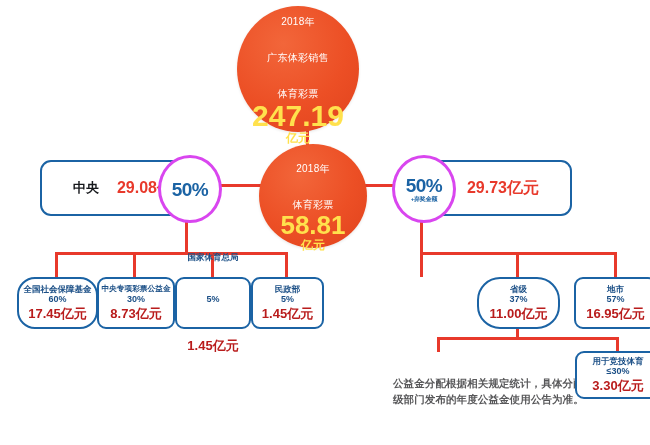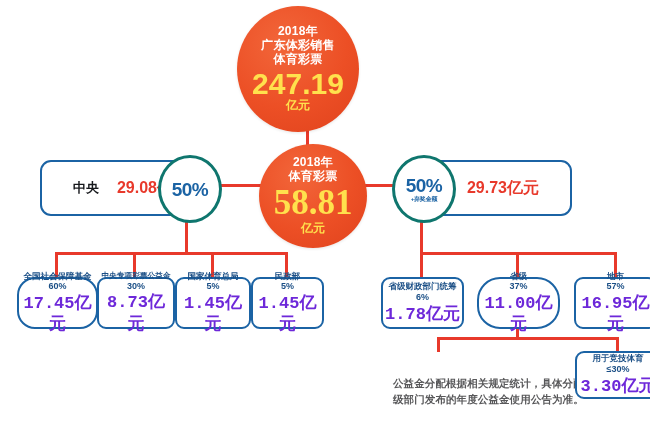--- a/index.html
+++ b/index.html
@@ -21,38 +21,38 @@
   .bubble{
     position:absolute;
     border-radius:50%;
     background:radial-gradient(circle at 38% 30%, #f2663a 0%, #ec4f25 55%, #e0421d 100%);
     color:#ffffff;
     display:flex;flex-direction:column;align-items:center;justify-content:center;
     text-align:center;
     line-height:1.16;
     box-shadow:0 1px 3px rgba(0,0,0,.10);
   }
-  .bubble .ttl{font-size:12px;font-weight:bold;letter-spacing:.3px;}
+  .bubble .ttl{font-size:10px;font-weight:normal;letter-spacing:.3px;margin-top:24px;}
   .bubble .big{
     font-size:27px;font-weight:bold;color:#ffe14d;letter-spacing:0px;
     line-height:1.05;margin:1px 0 0 0;
   }
   .bubble .unit{font-size:12px;font-weight:bold;color:#ffe14d;}
 
   #bubble-top{left:237px;top:6px;width:122px;height:126px;}
   #bubble-top .big{font-size:30px;}
   #bubble-mid{left:259px;top:144px;width:108px;height:104px;}
-  #bubble-mid .big{font-size:35px;font-family:Liberation Serif, serif;}
+  #bubble-mid .big{font-size:26px;}
 
   
   .pct{
     position:absolute;
     border-radius:50%;
     background:#ffffff;
-    border:3px solid #0f766e;
+    border:3px solid #d946ef;
     display:flex;flex-direction:column;align-items:center;justify-content:center;
     color:#1b63a4;font-weight:bold;
     z-index:6;
   }
   .pct .pn{font-size:19px;line-height:1;letter-spacing:-.5px;}
   .pct .sub{font-size:6px;line-height:1;margin-top:1px;letter-spacing:-.2px;white-space:nowrap;}
   #pct-left{left:158px;top:155px;width:58px;height:62px;}
   #pct-right{left:392px;top:155px;width:58px;height:62px;}
 
   
@@ -76,21 +76,21 @@
     position:absolute;
     border:2px solid #1b63a4;
     border-radius:9px;
     background:#ffffff;
     display:flex;flex-direction:column;align-items:center;justify-content:center;
     text-align:center;
     z-index:3;
   }
   .leaf .lnm{font-size:8.5px;font-weight:bold;color:#1b4f86;line-height:1.25;white-space:nowrap;}
   .leaf .lpc{font-size:9px;font-weight:bold;color:#1b4f86;line-height:1.3;}
-  .leaf .lamt{font-size:17px;font-weight:bold;color:#6d28d9;line-height:1.25;font-family:Liberation Mono, monospace;}
+  .leaf .lamt{font-size:13px;font-weight:bold;color:#b91c1c;line-height:1.25;}
 
   
   #footnote{
     position:absolute;left:393px;top:375px;width:252px;
     font-size:10.5px;font-weight:bold;color:#58585a;line-height:1.55;
     letter-spacing:.1px;
   }
 </style>
 </head>
 <body>
@@ -156,36 +156,31 @@
   <div class="leaf" style="left:17px;top:277px;width:77px;height:48px;border-radius:18px;">
     <div class="lnm">全国社会保障基金</div>
     <div class="lpc">60%</div>
     <div class="lamt">17.45亿元</div>
   </div>
   <div class="leaf" style="left:97px;top:277px;width:74px;height:48px;">
     <div class="lnm" style="font-size:7.7px;">中央专项彩票公益金</div>
     <div class="lpc">30%</div>
     <div class="lamt">8.73亿元</div>
   </div>
-  <div class="leaf" style="left:175px;top:277px;width:72px;height:48px;">
+  <div class="leaf" style="left:175px;top:277px;width:72px;height:48px;gap:32px;">
     <div class="lnm">国家体育总局</div>
     <div class="lpc">5%</div>
     <div class="lamt">1.45亿元</div>
   </div>
   <div class="leaf" style="left:251px;top:277px;width:69px;height:48px;">
     <div class="lnm">民政部</div>
     <div class="lpc">5%</div>
     <div class="lamt">1.45亿元</div>
   </div>
 
-  <div class="leaf" style="left:381px;top:277px;width:79px;height:48px;">
-    <div class="lnm">省级财政部门统筹</div>
-    <div class="lpc">6%</div>
-    <div class="lamt">1.78亿元</div>
-  </div>
   <div class="leaf" style="left:477px;top:277px;width:79px;height:48px;border-radius:23px;">
     <div class="lnm">省级</div>
     <div class="lpc">37%</div>
     <div class="lamt">11.00亿元</div>
   </div>
   <div class="leaf" style="left:574px;top:277px;width:79px;height:48px;">
     <div class="lnm">地市</div>
     <div class="lpc">57%</div>
     <div class="lamt">16.95亿元</div>
   </div>

